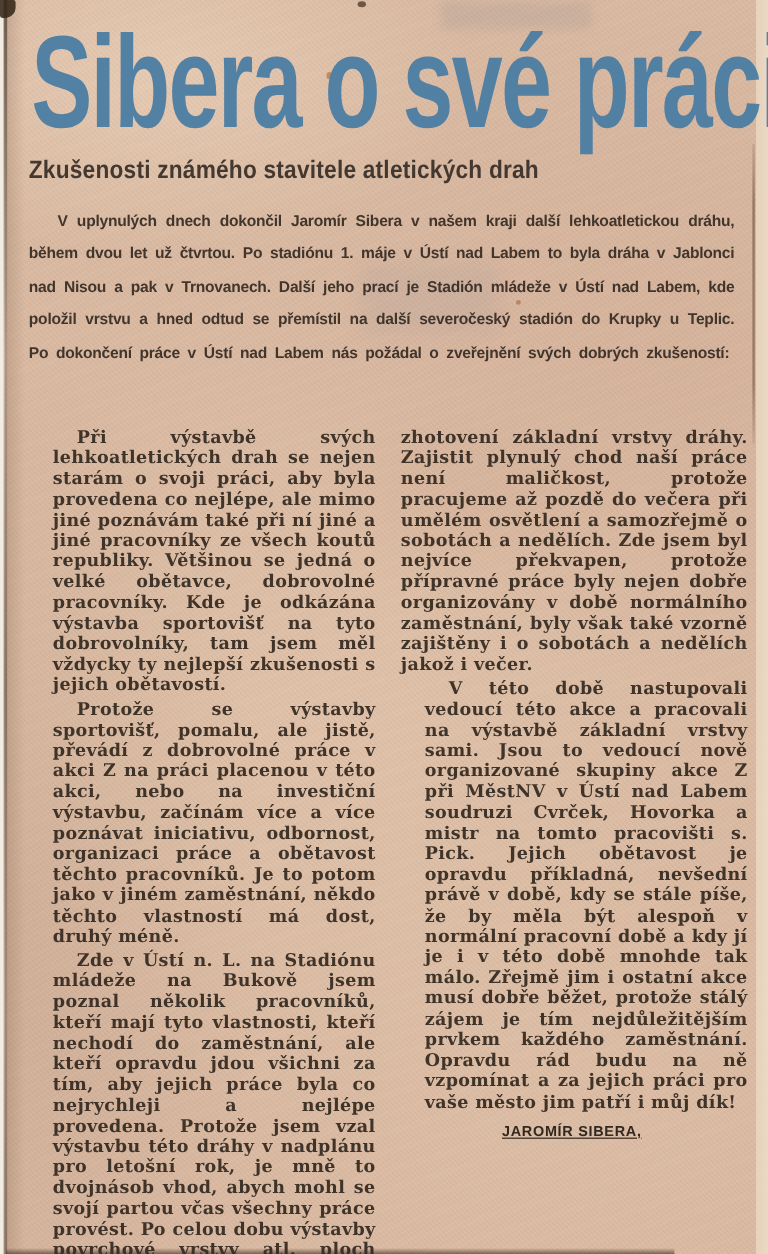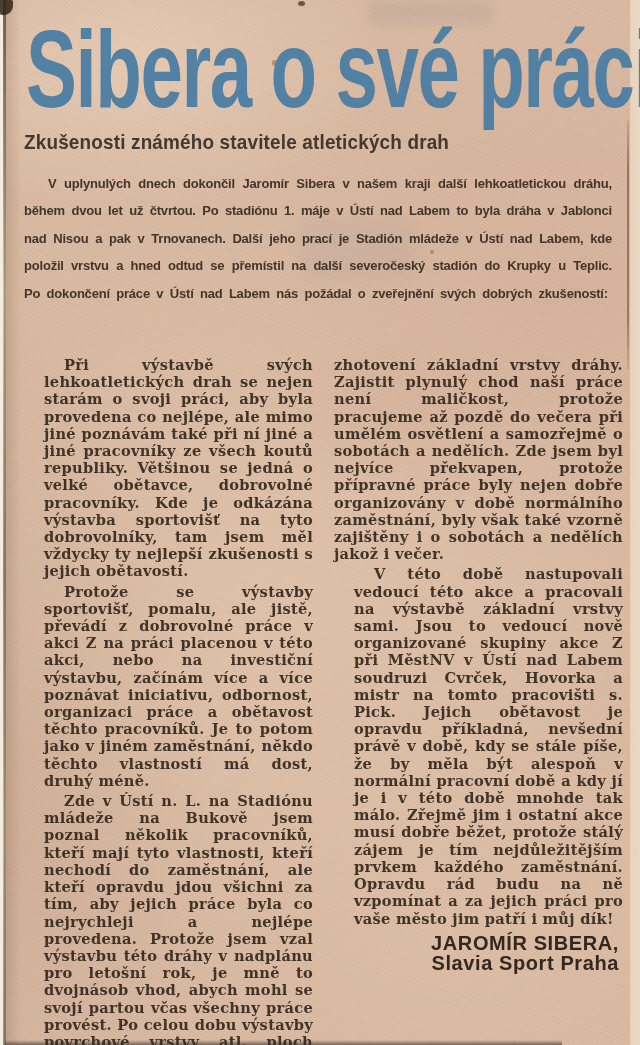--- a/index.html
+++ b/index.html
@@ -71,24 +71,25 @@
   .col{
     width:289px;
     font-family:"DejaVu Serif",serif;font-weight:700;
     font-size:14.6px;line-height:17.2px;letter-spacing:.3px;
     color:rgba(55,44,35,.95);text-align:justify;
     hyphens:auto;-webkit-hyphens:auto;
   }
   .col p{margin:0 0 3px 0;}
   .col p.indent{text-indent:20px;margin-left:20px;}
   .signature{
-    margin-top:6px;text-align:right;padding-right:4px;
+    margin-top:6px;text-align:center;padding-right:4px;
     font-family:"Liberation Sans",sans-serif;font-weight:700;
-    font-size:20px;line-height:20px;letter-spacing:.6px;
+    font-size:12px;line-height:20px;letter-spacing:.6px;
     color:rgba(44,35,28,.97);
+    text-decoration:underline;
   }
 </style>
 </head>
 <body>
 
 <div class="scan">
   <div class="paper"></div>
 
   <div class="crease-left"></div>
   <div class="torn-line-left"></div>
@@ -112,17 +113,16 @@
     <div class="col">
       <p class="indent">Při výstavbě svých lehkoatletických drah se nejen starám o svoji práci, aby byla provedena co nejlépe, ale mimo jiné poznávám také při ní jiné a jiné pracovníky ze všech koutů republiky. Většinou se jedná o velké obětavce, dobrovolné pracovníky. Kde je odkázána výstavba sportovišť na tyto dobrovolníky, tam jsem měl vždycky ty nejlepší zkušenosti s jejich obětavostí.</p>
       <p class="indent">Protože se výstavby sportovišť, pomalu, ale jistě, převádí z dobrovolné práce v akci Z na práci placenou v této akci, nebo na investiční výstavbu, začínám více a více poznávat iniciativu, odbornost, organizaci práce a obětavost těchto pracovníků. Je to potom jako v jiném zaměstnání, někdo těchto vlastností má dost, druhý méně.</p>
       <p class="indent">Zde v Ústí n. L. na Stadiónu mládeže na Bukově jsem poznal několik pracovníků, kteří mají tyto vlastnosti, kteří nechodí do zaměstnání, ale kteří opravdu jdou všichni za tím, aby jejich práce byla co nejrychleji a nejlépe provedena. Protože jsem vzal výstavbu této dráhy v nadplánu pro letošní rok, je mně to dvojnásob vhod, abych mohl se svojí partou včas všechny práce provést. Po celou dobu výstavby povrchové vrstvy atl. ploch jsem měl vždy někoho z těchto soudruhů na stadiónu, okamžitě pomohli při přípravných pracích a</p>
     </div>
     <div class="col">
       <p>zhotovení základní vrstvy dráhy. Zajistit plynulý chod naší práce není maličkost, protože pracujeme až pozdě do večera při umělém osvětlení a samozřejmě o sobotách a nedělích. Zde jsem byl nejvíce překvapen, protože přípravné práce byly nejen dobře organizovány v době normálního zaměstnání, byly však také vzorně zajištěny i o sobotách a nedělích jakož i večer.</p>
       <p class="indent">V této době nastupovali vedoucí této akce a pracovali na výstavbě základní vrstvy sami. Jsou to vedoucí nově organizované skupiny akce Z při MěstNV v Ústí nad Labem soudruzi Cvrček, Hovorka a mistr na tomto pracovišti s. Pick. Jejich obětavost je opravdu příkladná, nevšední právě v době, kdy se stále píše, že by měla být alespoň v normální pracovní době a kdy jí je i v této době mnohde tak málo. Zřejmě jim i ostatní akce musí dobře běžet, protože stálý zájem je tím nejdůležitějším prvkem každého zaměstnání. Opravdu rád budu na ně vzpomínat a za jejich práci pro vaše město jim patří i můj dík!</p>
       <div class="signature">
         <div>JAROMÍR SIBERA,</div>
-        <div>Slavia Sport Praha</div>
       </div>
     </div>
   </div>
 </div>
 
 </body></html>

